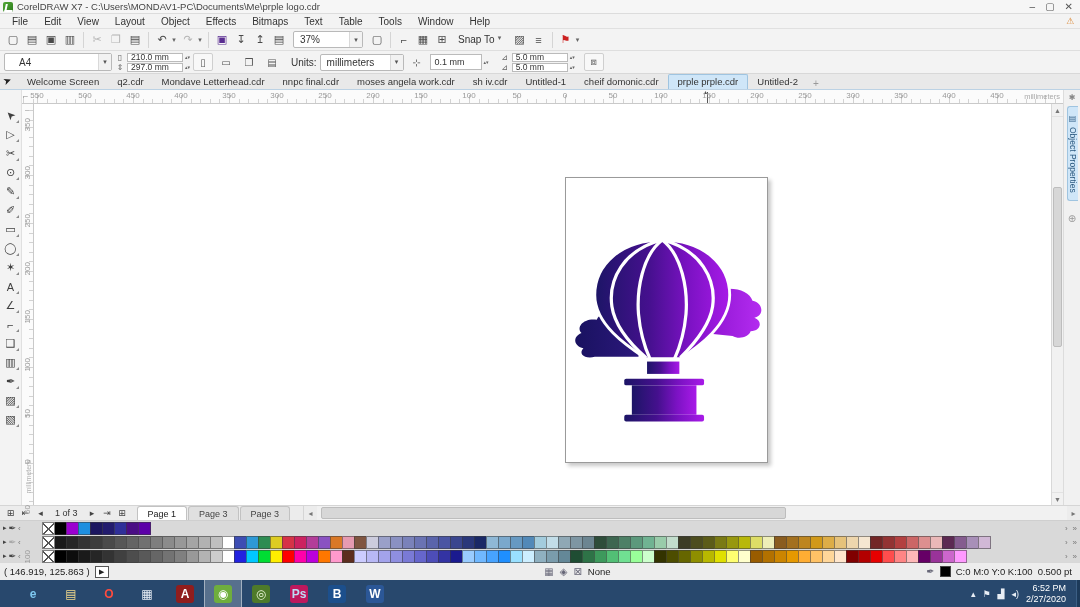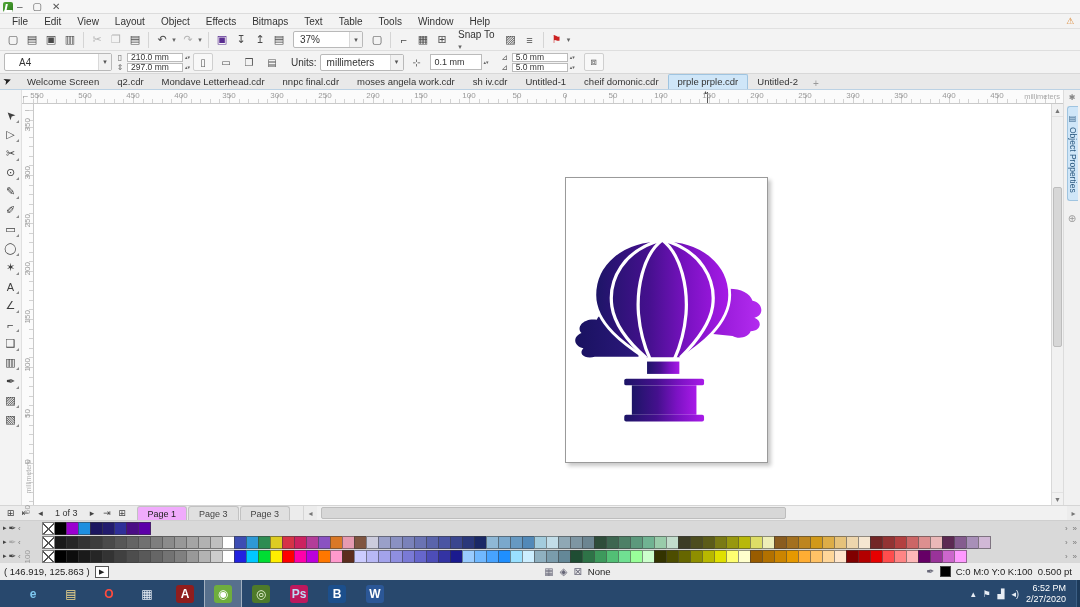--- a/index.html
+++ b/index.html
@@ -22,21 +22,21 @@
   
   .toolbar{height:22px;background:#f3f3f3;border-bottom:1px solid #dedede;display:flex;align-items:center;padding:0 4px;gap:1px;}
   .tbtn{min-width:18px;height:18px;display:flex;align-items:center;justify-content:center;font-size:11px;color:#4a4a4a;border-radius:2px;}
   .tbtn.dis{color:#b5b5b5;}
   .tsep{width:1px;height:16px;background:#d5d5d5;margin:0 3px;}
   .ddarrow{font-size:7px;color:#666;margin-left:-2px;width:8px;text-align:center;}
   .combo{height:17px;border:1px solid #b9b9b9;background:#fff;display:flex;align-items:center;font-size:10px;border-radius:2px;}
   .combo .cval{padding:0 6px;flex:1;}
   .combo .carr{width:13px;height:100%;display:flex;align-items:center;justify-content:center;font-size:7px;color:#555;border-left:1px solid #d9d9d9;background:#f2f2f2;}
   .zoombox{width:70px;margin:0 4px;}
-  .snapbox{display:flex;align-items:flex-start;gap:3px;padding:0 6px;font-size:10px;color:#333;flex-direction:column;}
+  .snapbox{display:flex;align-items:flex-start;gap:3px;padding:0 6px;font-size:10px;color:#333;}
   .purple{color:#5a2d91;}
   .redflag{color:#cc2222;}
 
   
   .propbar{height:23px;background:#f3f3f3;border-bottom:1px solid #d8d8d8;display:flex;align-items:center;padding:0 4px;gap:3px;font-size:10px;}
   .presetbox{width:108px;height:18px;padding-left:8px;}
   .dimcol{display:flex;flex-direction:column;gap:1px;}
   .dimrow{display:flex;align-items:center;gap:2px;}
   .dimicon{font-size:8px;color:#666;width:10px;text-align:center;}
   .numfield{width:56px;height:9px;border:1px solid #bbb;background:#fff;font-size:8.5px;display:flex;align-items:center;padding:0 3px;}
@@ -99,21 +99,21 @@
   .docker-tab{writing-mode:vertical-rl;background:#cfe6f8;border:1px solid #9fc4e0;border-right:none;border-radius:3px 0 0 3px;padding:7px 0;font-size:8.5px;color:#2c5a80;display:flex;align-items:center;gap:4px;margin-top:2px;}
   .docker-tab .dicon{writing-mode:horizontal-tb;font-size:8px;}
   .docker-add{margin-top:12px;color:#9a9a9a;font-size:10px;}
 
   
   .pagebar{height:15px;background:#ececec;border-top:1px solid #d5d5d5;display:flex;align-items:center;font-size:9px;}
   .pg-icons{display:flex;align-items:center;gap:2px;padding:0 4px;color:#444;}
   .pg-ic{width:13px;text-align:center;font-size:9px;}
   .pg-info{padding:0 4px;color:#333;}
   .pagetab{padding:0 10px;height:14px;display:flex;align-items:center;border:1px solid #c2c2c2;border-bottom:none;border-radius:3px 3px 0 0;background:#e0e0e0;color:#444;margin-right:1px;}
-  .pagetab.active{background:#f0abfc;color:#222;}
+  .pagetab.active{background:#ffffff;color:#222;}
   .hscroll{flex:1;display:flex;align-items:center;height:100%;margin-left:8px;border-left:1px solid #d5d5d5;}
   .hs-btn{width:13px;text-align:center;font-size:8px;color:#777;}
   .hs-track{flex:1;height:100%;position:relative;background:#f1f1f1;}
   .hs-thumb{position:absolute;top:1px;bottom:1px;left:4px;width:62%;background:#d7d7d7;border:1px solid #bdbdbd;border-radius:2px;}
 
   
   .palettes{height:42px;background:#d9d9d9;border-top:1px solid #cfcfcf;}
   .prow{height:14px;display:flex;align-items:center;}
   .pgut{display:flex;align-items:center;gap:2px;width:42px;padding-left:3px;flex:0 0 auto;color:#444;}
   .pgut .fly{font-size:7px;}
@@ -144,20 +144,21 @@
   .tray{margin-left:auto;display:flex;align-items:center;gap:7px;padding-right:10px;}
   .tray .ti{font-size:9px;color:#e8eef5;}
   .clock{display:flex;flex-direction:column;align-items:flex-end;font-size:9px;line-height:11px;color:#fff;}
   .showdesk{width:4px;background:#1d3a5a;border-left:1px solid #3c5f85;}
 </style>
 </head>
 <body>
 
 <div class="titlebar">
   <div class="appicon"></div>
+  <div class="tbar-title">CorelDRAW X7 - C:\Users\MONDAV1-PC\Documents\Me\prple logo.cdr</div>
   <div class="winbtns">
     <span class="winbtn">–</span>
     <span class="winbtn">▢</span>
     <span class="winbtn">✕</span>
   </div>
 </div>
 
 <div class="menubar">
   <span class="menu-item">File</span>
     <span class="menu-item">Edit</span>

